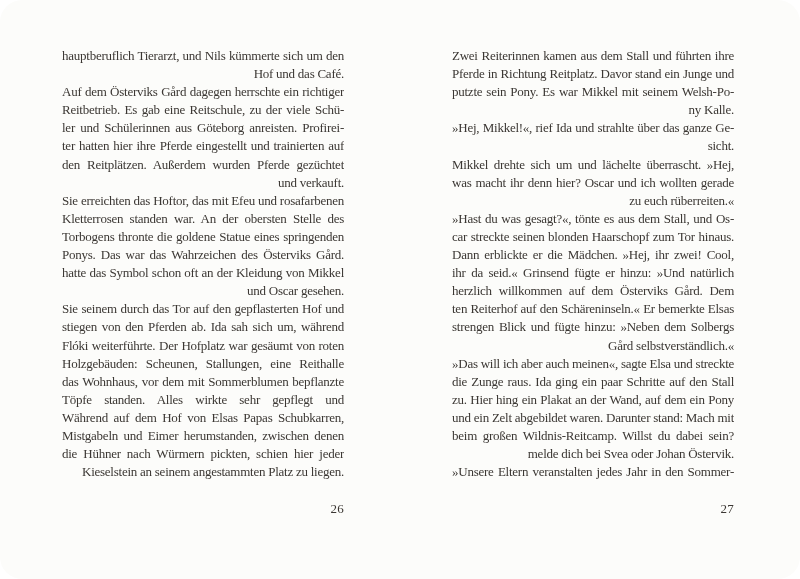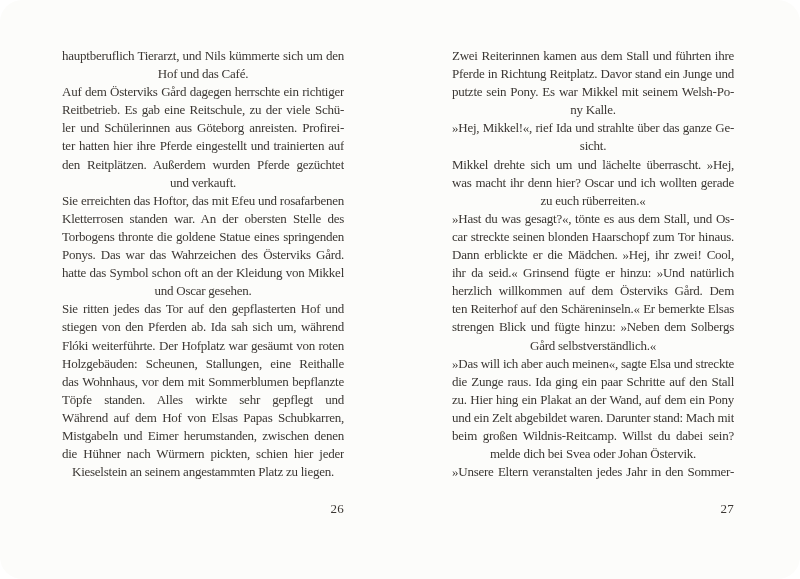--- a/index.html
+++ b/index.html
@@ -23,21 +23,21 @@
   }
   .col-left  { left: 62px;  }
   .col-right { left: 452px; }
   .line {
     width: 282px;
     height: 18.1px;
     font-size: 13px;
     line-height: 18.1px;
     letter-spacing: -0.25px;
     overflow: hidden;
-    text-align: center;
+    text-align: right;
     white-space: normal;
   }
   .line.just {
     text-align: justify;
     text-align-last: justify;
   }
   .it { }
   .pagenum {
     position: absolute;
     top: 501px;
@@ -63,21 +63,21 @@
         <div class="line just"><span>ler und Schülerinnen aus Göteborg anreisten. Profirei-</span></div>
         <div class="line just"><span>ter hatten hier ihre Pferde eingestellt und trainierten auf</span></div>
         <div class="line just"><span>den Reitplätzen. Außerdem wurden Pferde gezüchtet</span></div>
         <div class="line"><span>und verkauft.</span></div>
         <div class="line just"><span>Sie erreichten das Hoftor, das mit Efeu und rosafarbenen</span></div>
         <div class="line just"><span>Kletterrosen standen war. An der obersten Stelle des</span></div>
         <div class="line just"><span>Torbogens thronte die goldene Statue eines springenden</span></div>
         <div class="line just"><span>Ponys. Das war das Wahrzeichen des Österviks Gård. Ida</span></div>
         <div class="line just"><span>hatte das Symbol schon oft an der Kleidung von Mikkel</span></div>
         <div class="line"><span>und Oscar gesehen.</span></div>
-        <div class="line just"><span>Sie ritten jedes das Tor auf den gepflasterten Hof und</span></div>
+        <div class="line just"><span>Sie seinem durch das Tor auf den gepflasterten Hof und</span></div>
         <div class="line just"><span>stiegen von den Pferden ab. Ida sah sich um, während sie</span></div>
         <div class="line just"><span>Flóki weiterführte. Der Hofplatz war gesäumt von roten</span></div>
         <div class="line just"><span>Holzgebäuden: Scheunen, Stallungen, eine Reithalle und</span></div>
         <div class="line just"><span>das Wohnhaus, vor dem mit Sommerblumen bepflanzte</span></div>
         <div class="line just"><span>Töpfe standen. Alles wirkte sehr gepflegt und ordentlich.</span></div>
         <div class="line just"><span>Während auf dem Hof von Elsas Papas Schubkarren,</span></div>
         <div class="line just"><span>Mistgabeln und Eimer herumstanden, zwischen denen</span></div>
         <div class="line just"><span>die Hühner nach Würmern pickten, schien hier jeder</span></div>
         <div class="line"><span>Kieselstein an seinem angestammten Platz zu liegen.</span></div>
       </div>

